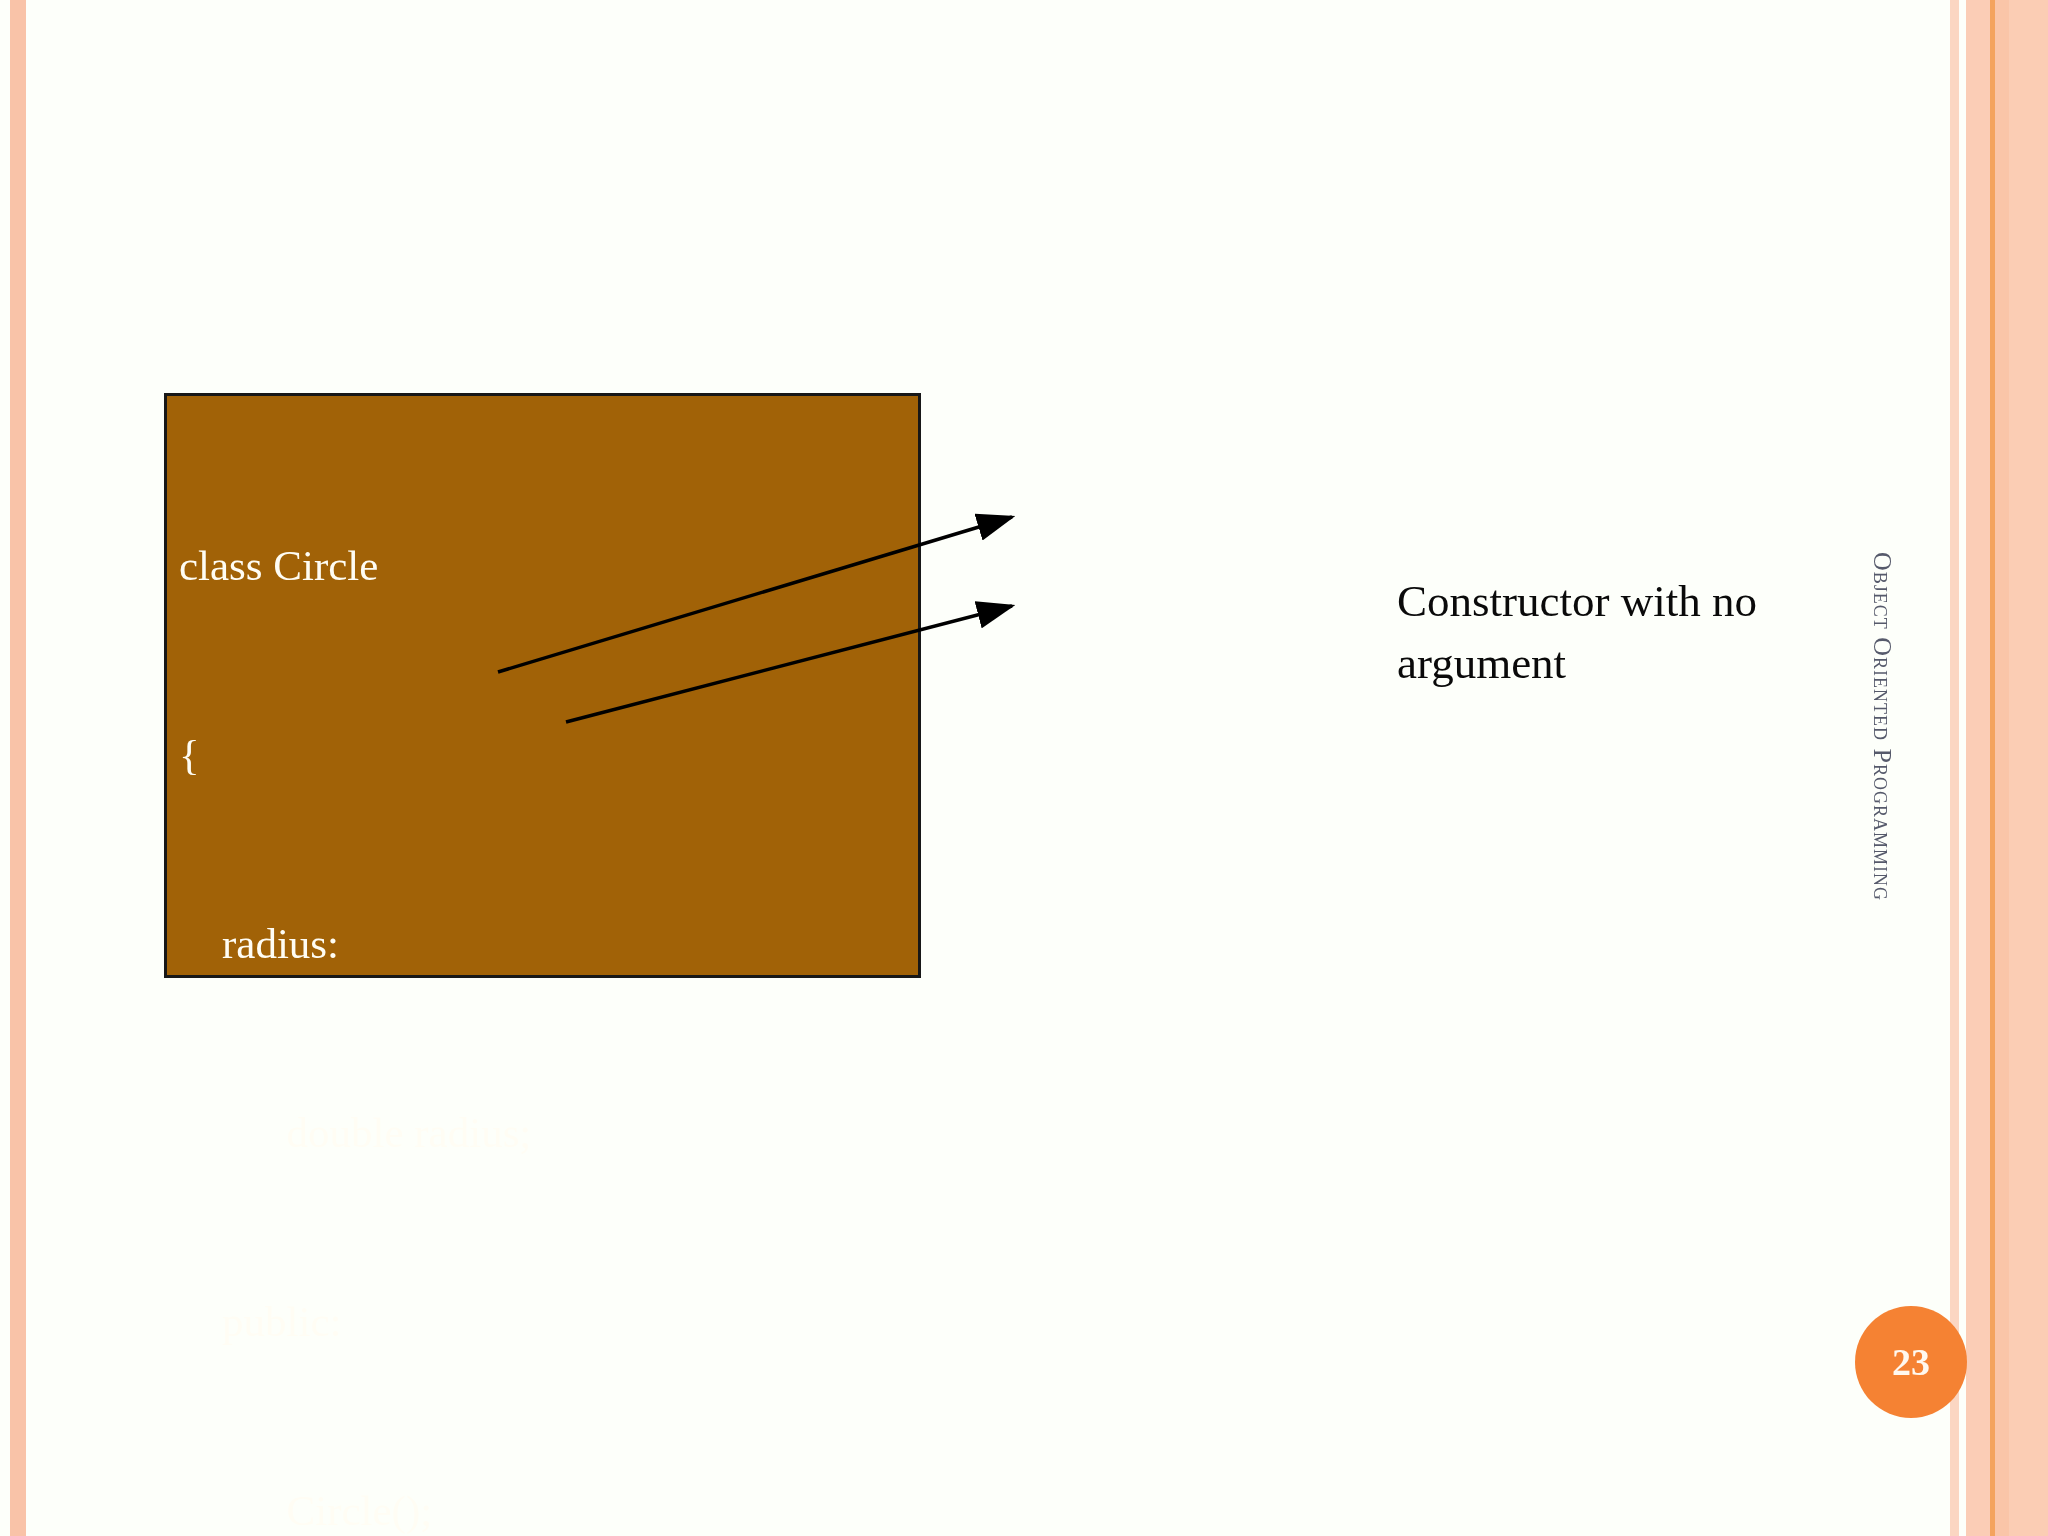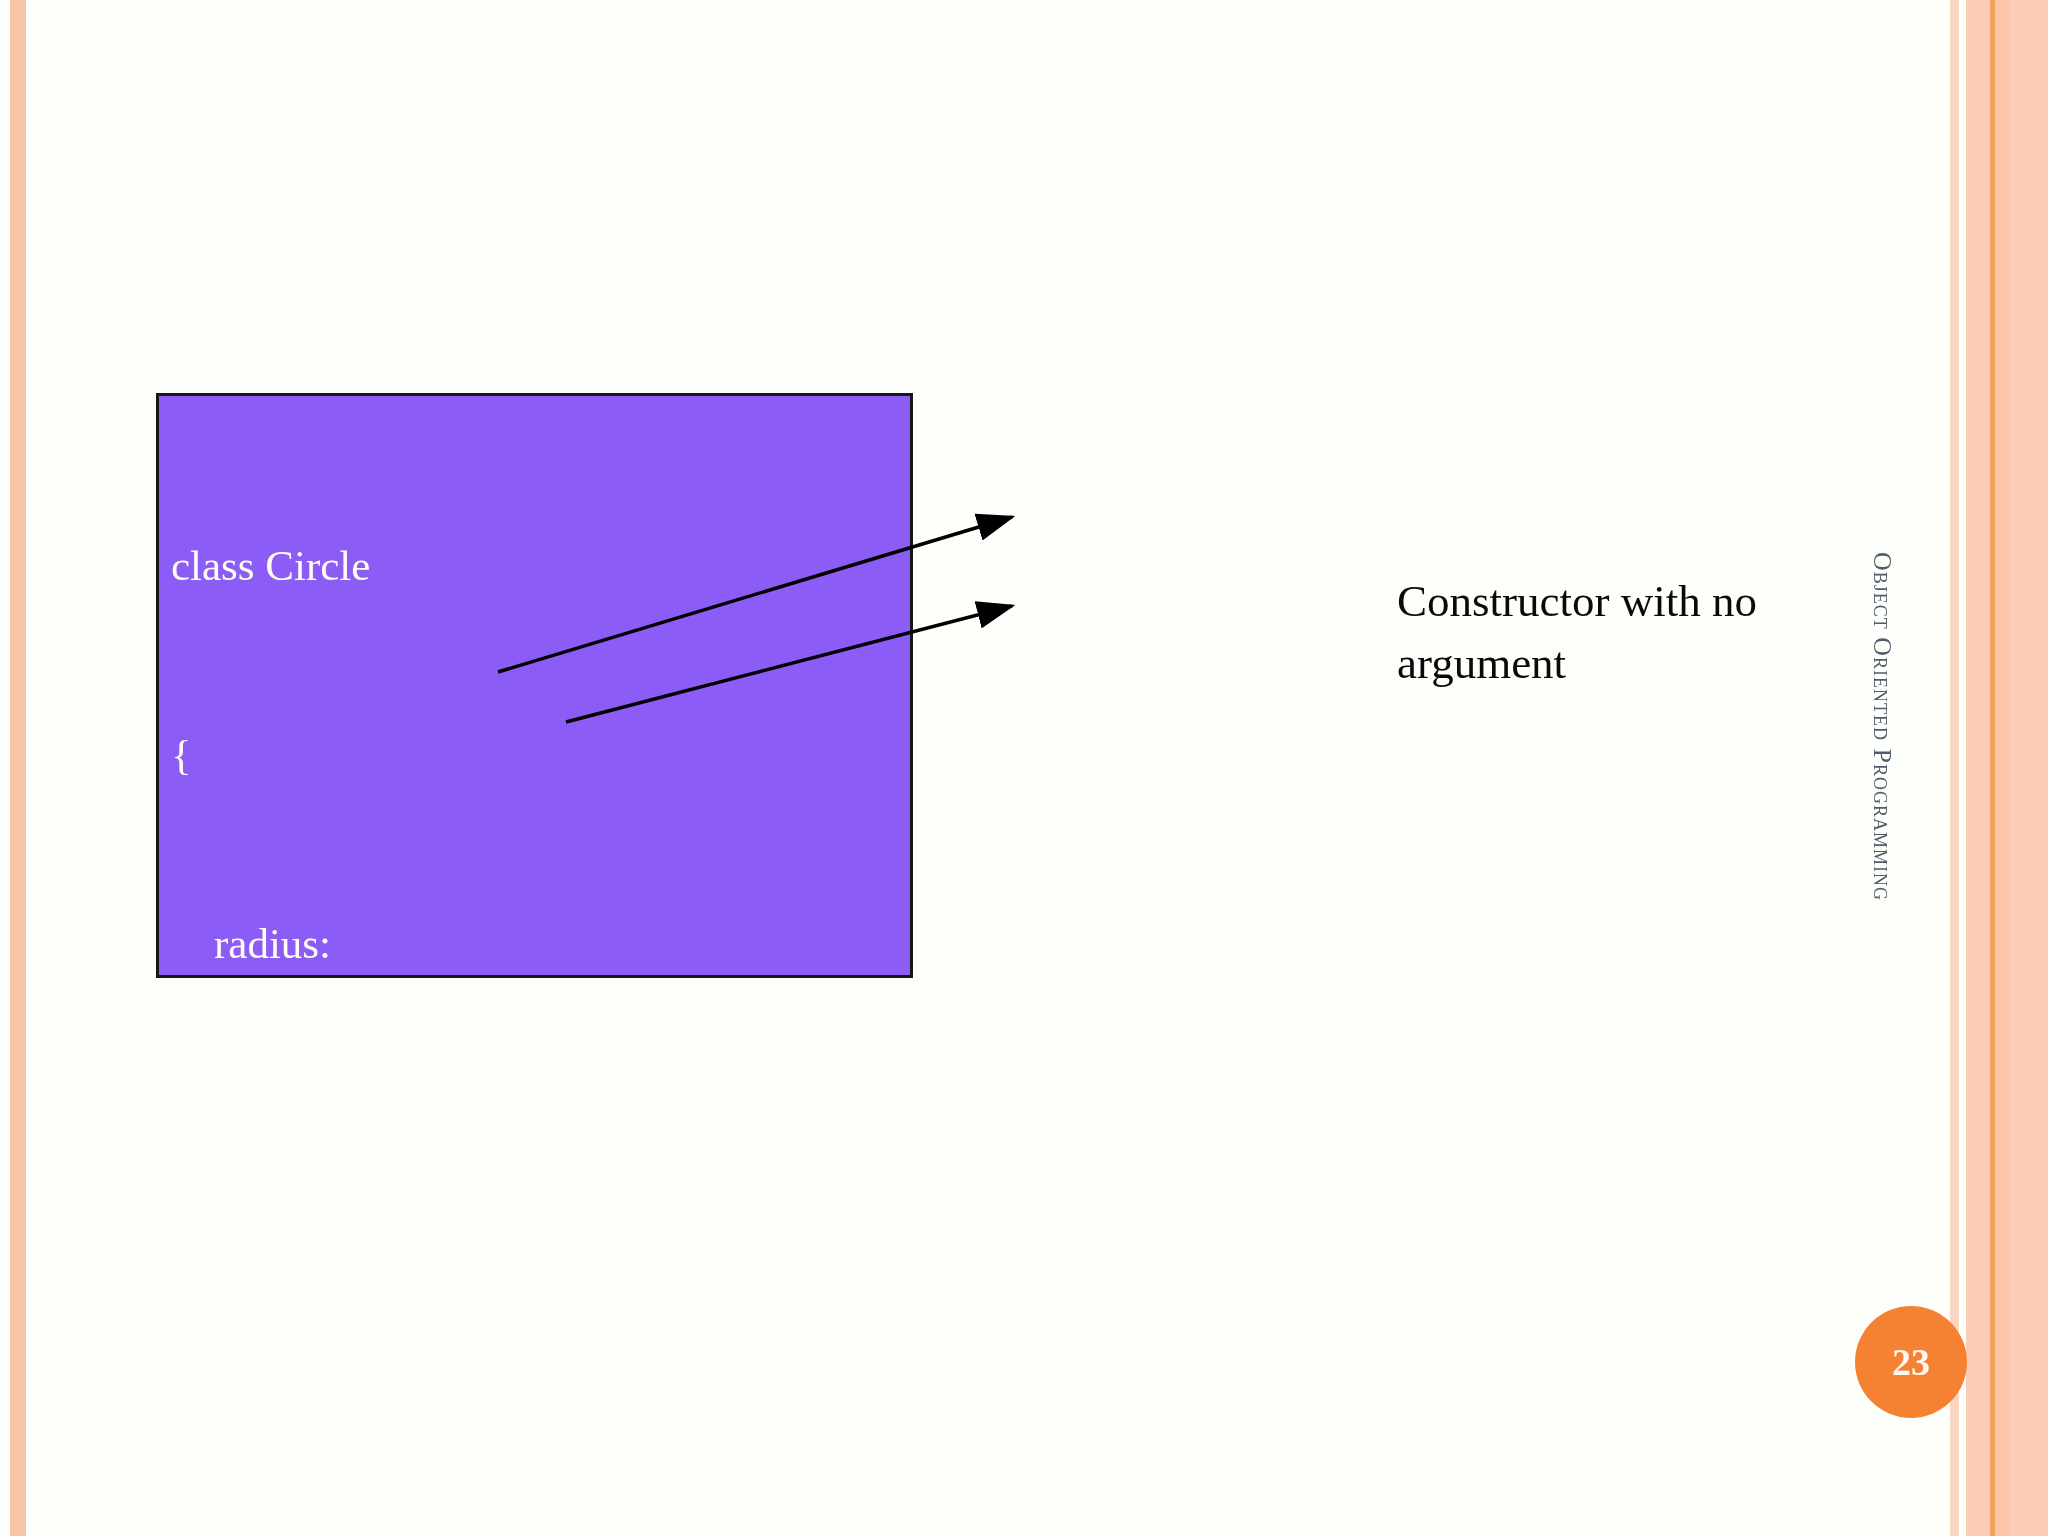--- a/index.html
+++ b/index.html
@@ -39,25 +39,25 @@
     line-height: 1.1;
     color: #565a6b;
     letter-spacing: 0.5px;
     font-variant: small-caps;
     white-space: nowrap;
   }
 
   
   .codebox {
     position: absolute;
-    left: 156px;
+    left: 164px;
     top: 393px;
     width: 757px;
     height: 585px;
-    background: #8b5cf6;
+    background: #a16207;
     border: 3px solid #171717;
     box-sizing: border-box;
   }
   .code-lines {
     position: absolute;
     left: 12px;
     top: 12px;
     right: 4px;
     color: #fffdf4;
     font-size: 43px;

